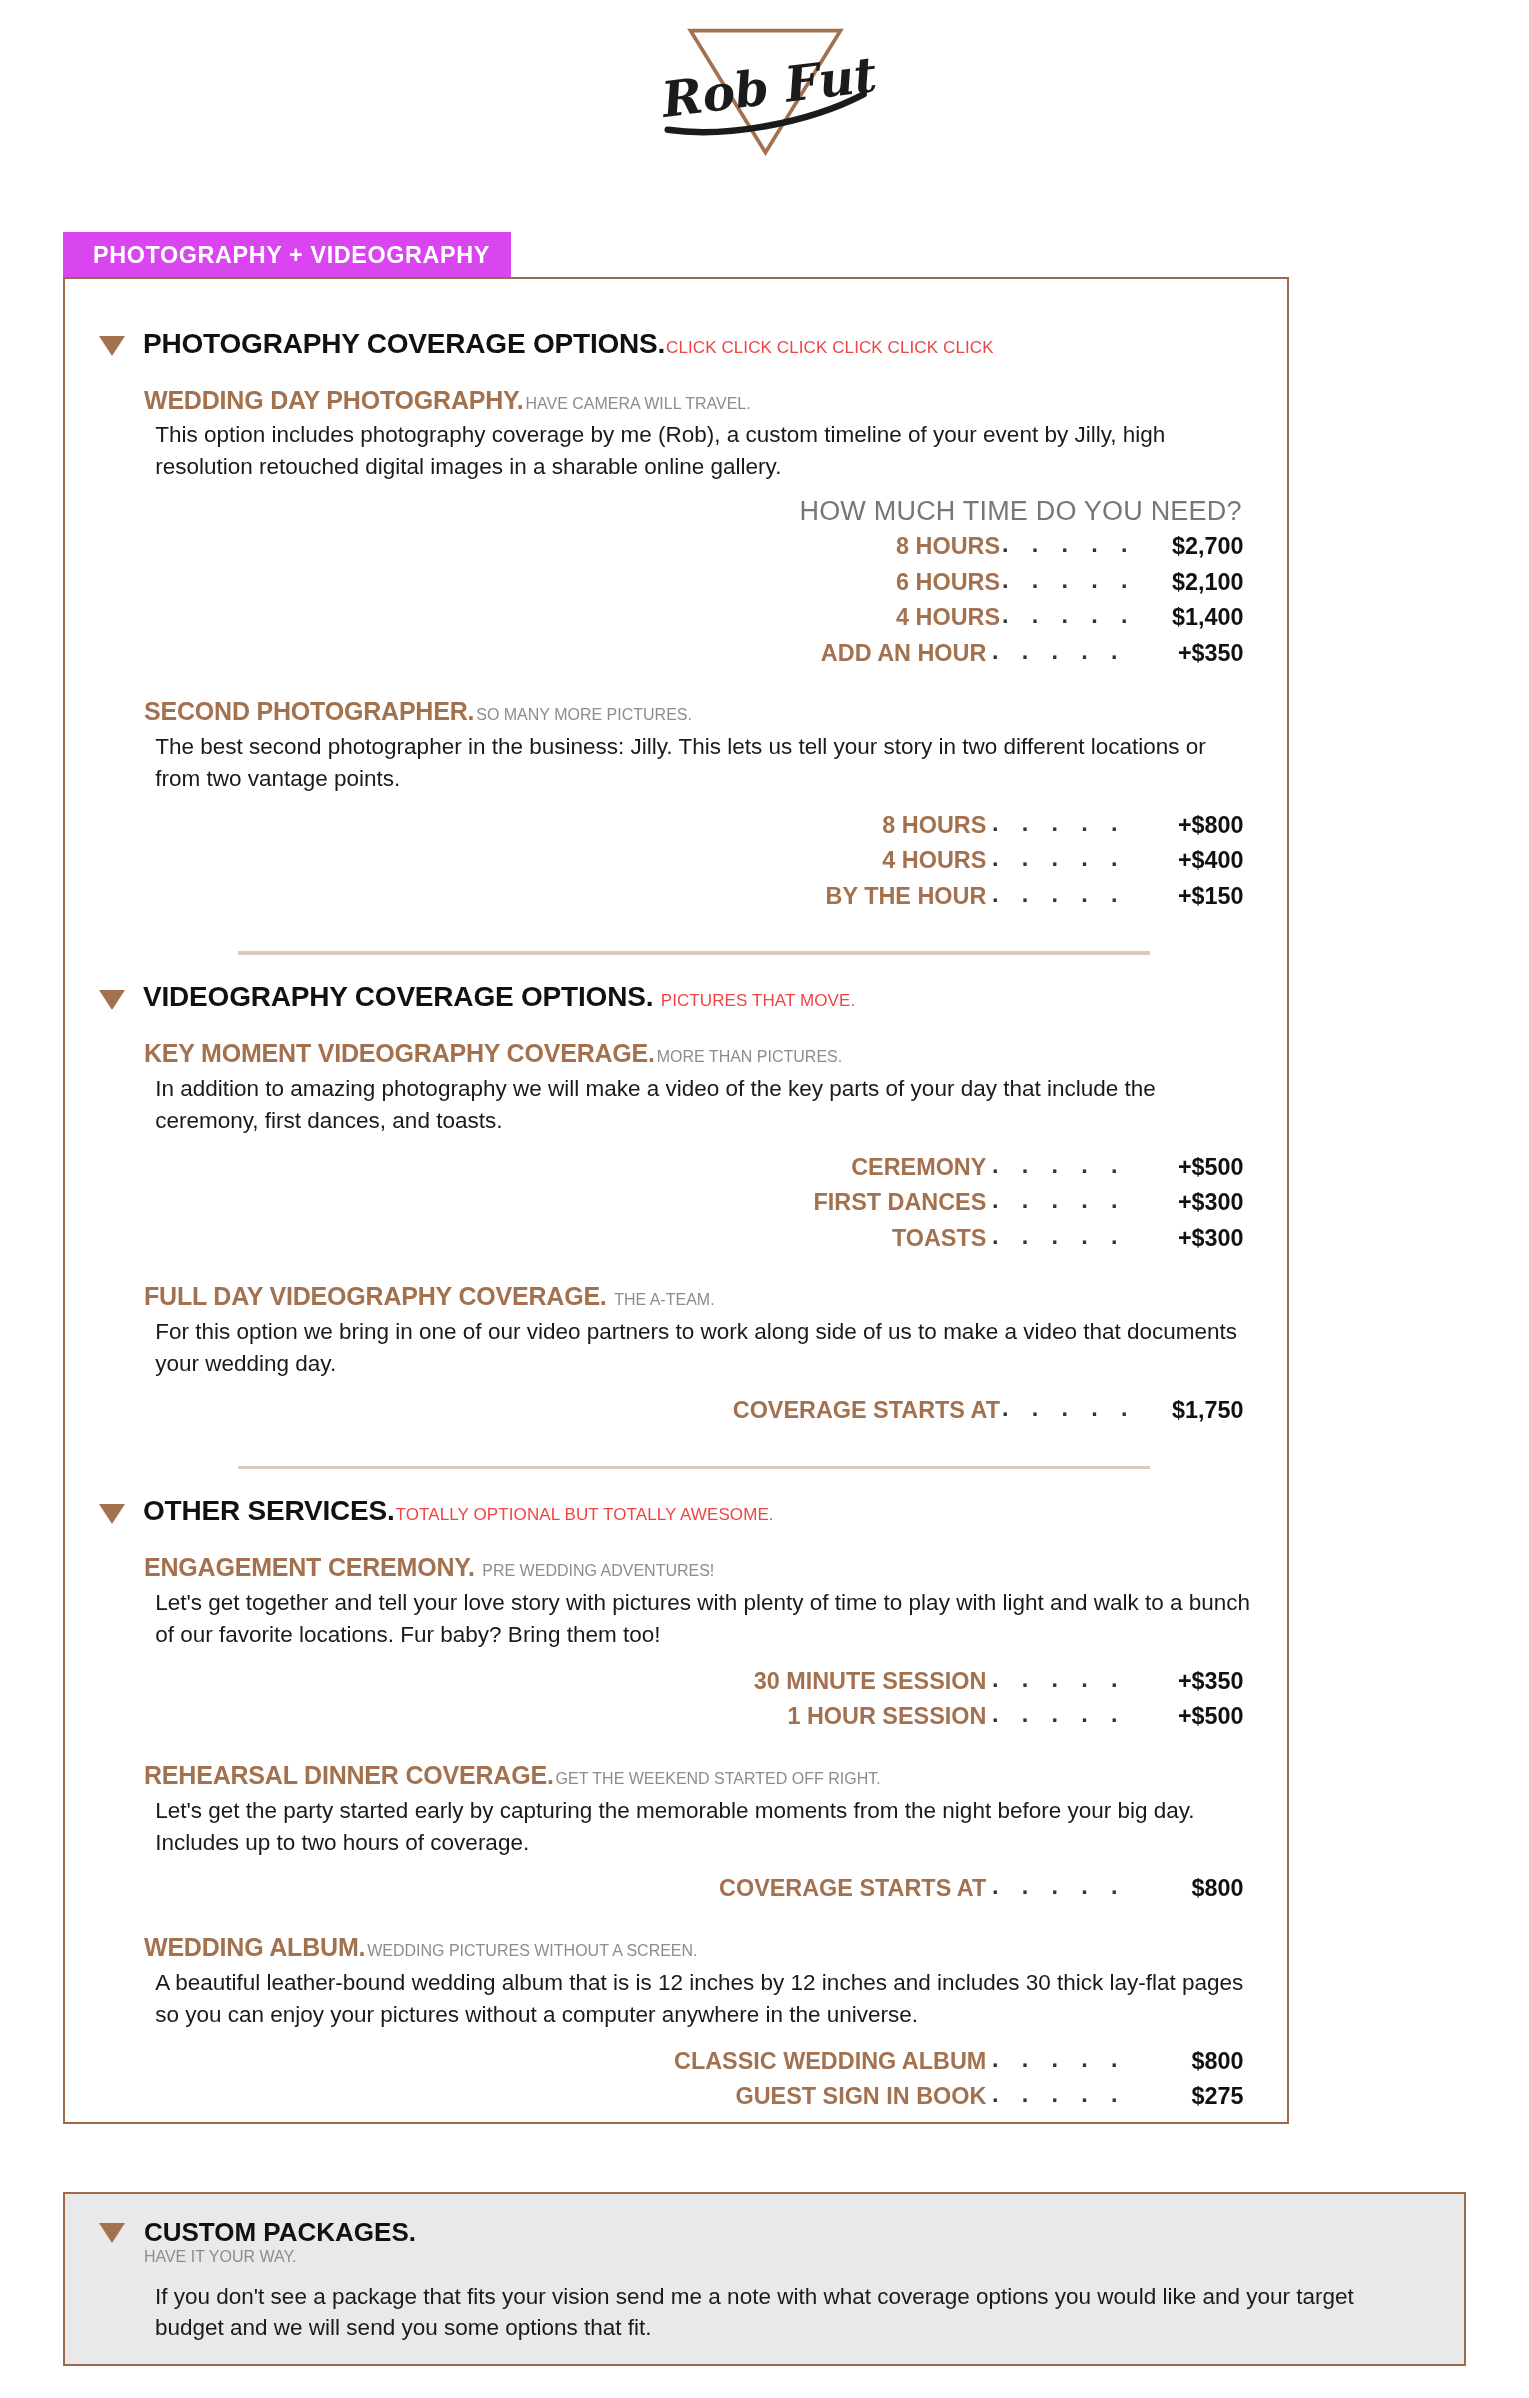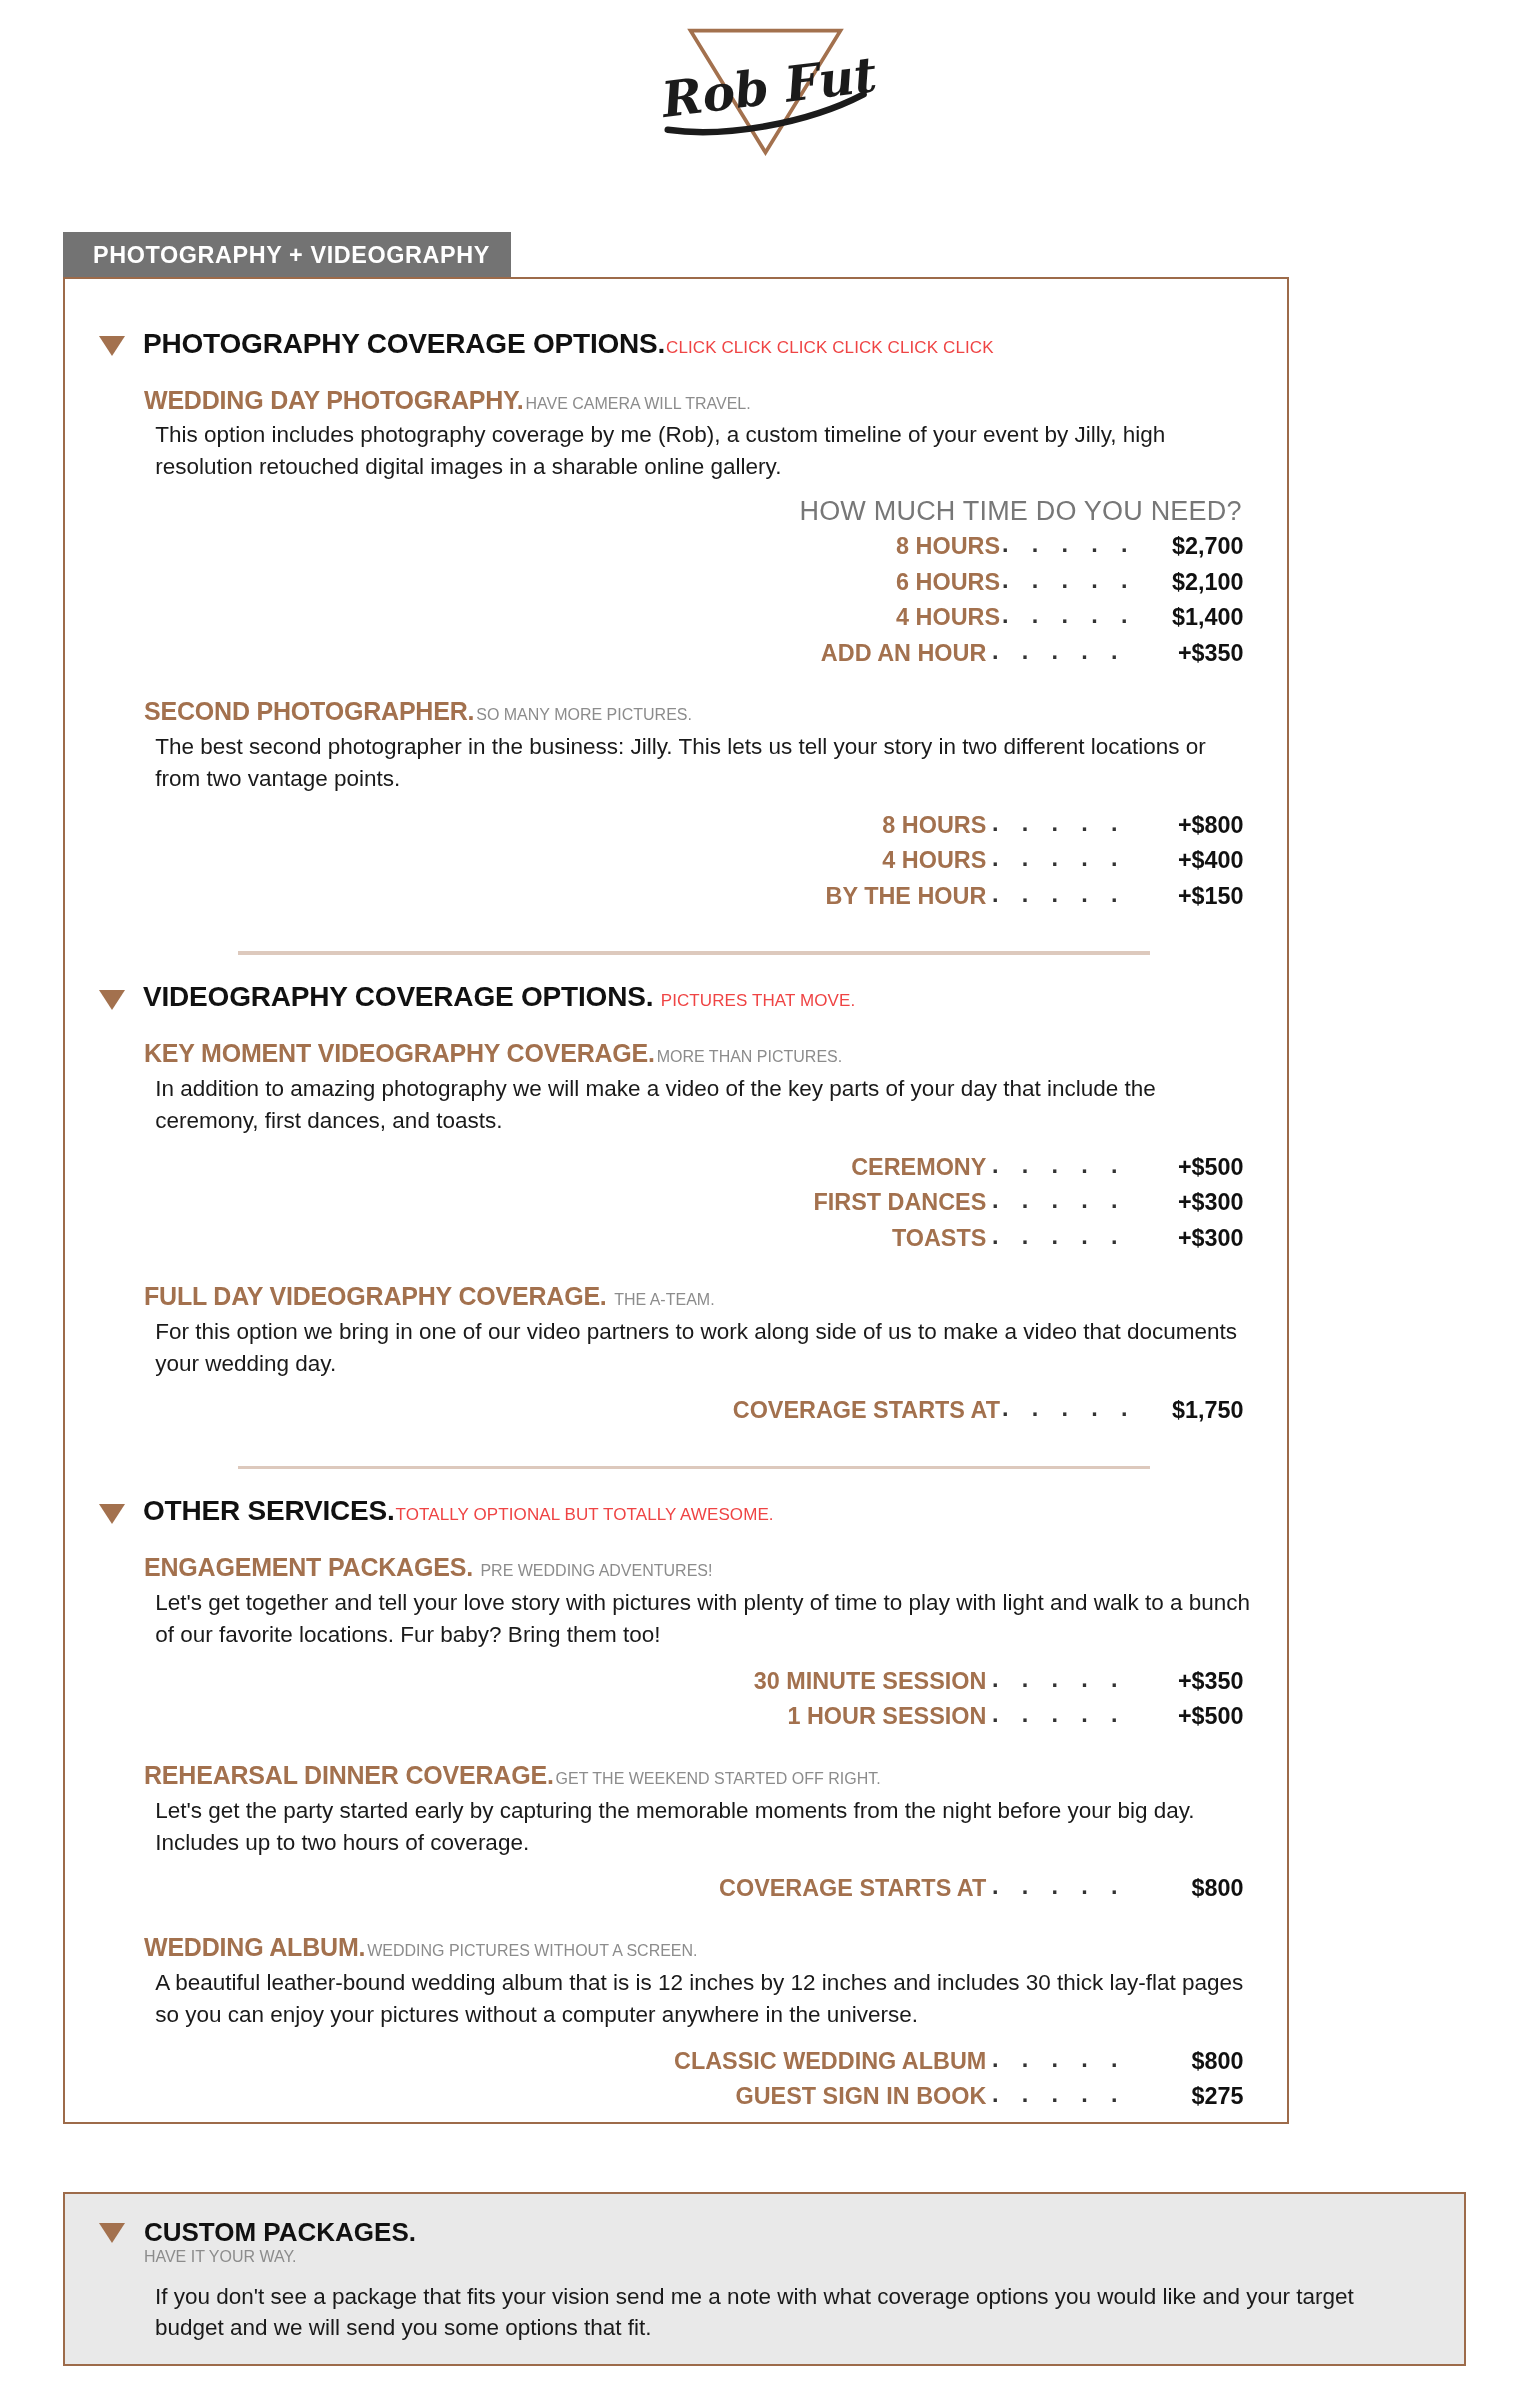--- a/index.html
+++ b/index.html
@@ -28,21 +28,21 @@
     justify-content: center;
   }
   .logo-svg { display: block; }
 
   
   .tab {
     position: absolute;
     left: 63px;
     top: 232px;
     height: 47px;
-    background: #737373;
+    background: #d946ef;
     color: #ffffff;
     font-size: 23.4px;
     font-weight: bold;
     letter-spacing: 0.6px;
     display: flex;
     align-items: center;
     padding: 0 20.6px 0 30px;
     box-sizing: border-box;
   }
 
@@ -364,21 +364,21 @@
 
     <div class="section">
       <div class="section-head">
         <span class="tri"></span>
         <span class="section-title">OTHER SERVICES.</span>
         <span class="section-sub">TOTALLY OPTIONAL BUT TOTALLY AWESOME.</span>
       </div>
 
       <div class="sub">
         <div class="sub-head">
-          <span class="sub-title">ENGAGEMENT PACKAGES.</span>
+          <span class="sub-title">ENGAGEMENT CEREMONY.</span>
           <span class="sub-sub gap">PRE WEDDING ADVENTURES!</span>
         </div>
         <div class="body-text">Let's get together and tell your love story with pictures with plenty of time to play with light and walk to a bunch of our favorite locations. Fur baby? Bring them too!</div>
         <div class="pricelist">
           <div class="price-row">
             <span class="price-label">30 MINUTE SESSION</span>
             <span class="price-dots">. . . . . . . . . .</span>
             <span class="price-value">+$350</span>
           </div>
           <div class="price-row">

